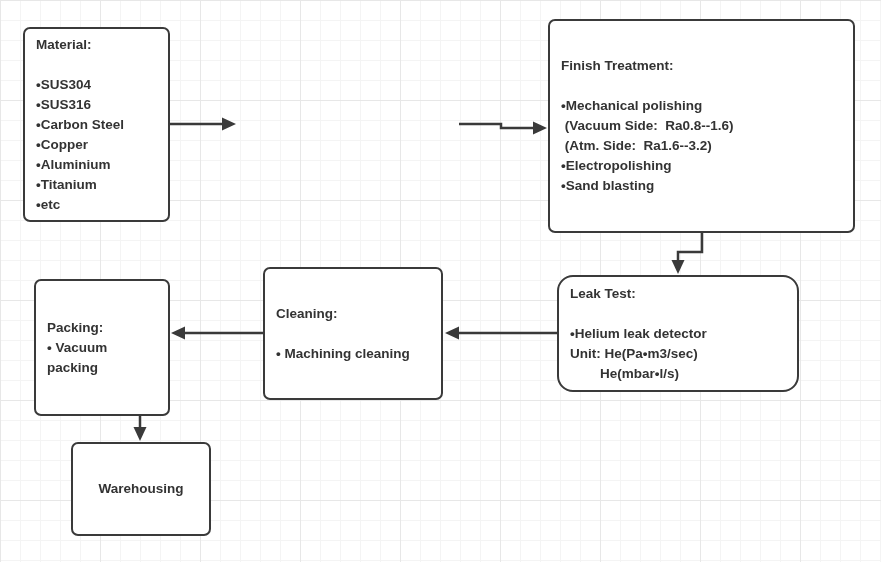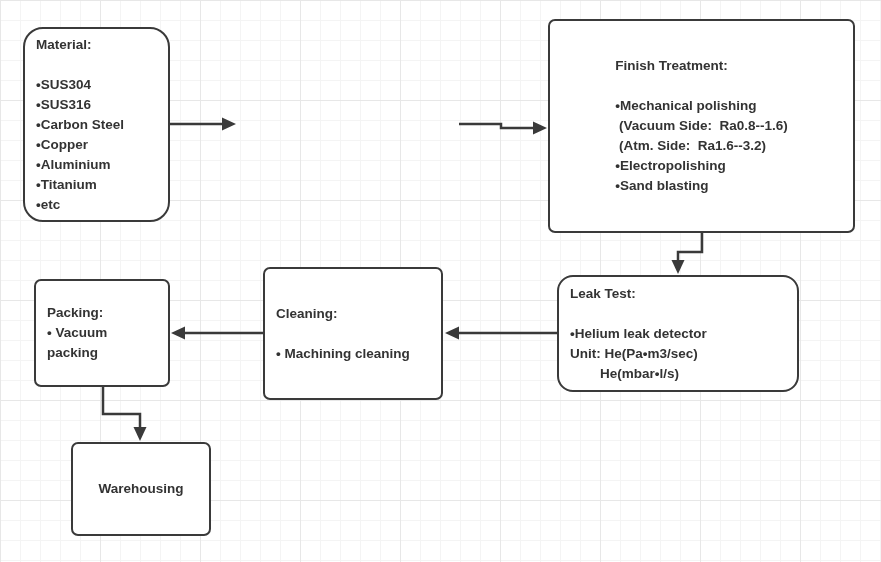--- a/index.html
+++ b/index.html
@@ -36,26 +36,26 @@
     font-weight: 700;
     font-size: 13.5px;
     line-height: 20px;
     display: flex;
     flex-direction: column;
     justify-content: center;
     padding: 0 11px;
   }
   .node .node-text { white-space: pre-wrap; }
 
-  .node-material     { left: 23px;  top: 27px;  width: 147px; height: 195px; border-radius: 20px; }
+  .node-material     { left: 23px;  top: 27px;  width: 147px; height: 195px; }
   .node-process      { left: 237px; top: 25px;  width: 222px; height: 201px; }
-  .node-finish       { left: 548px; top: 19px;  width: 307px; height: 214px; align-items: center; }
+  .node-finish       { left: 548px; top: 19px;  width: 307px; height: 214px; }
   .node-leak         { left: 557px; top: 275px; width: 242px; height: 117px; border-radius: 16px; }
   .node-cleaning     { left: 263px; top: 267px; width: 180px; height: 133px; }
-  .node-packing      { left: 34px;  top: 279px; width: 136px; height: 108px; }
+  .node-packing      { left: 34px;  top: 279px; width: 136px; height: 137px; }
   .node-warehousing  { left: 71px;  top: 442px; width: 140px; height: 94px;
                        align-items: center; text-align: center; }
 </style>
 </head>
 <body>
 
 <div class="canvas">
 
   <svg class="connectors" viewBox="0 0 881 562" xmlns="http://www.w3.org/2000/svg">
     <g stroke="#3a3a3a" stroke-width="2.5" fill="none">

